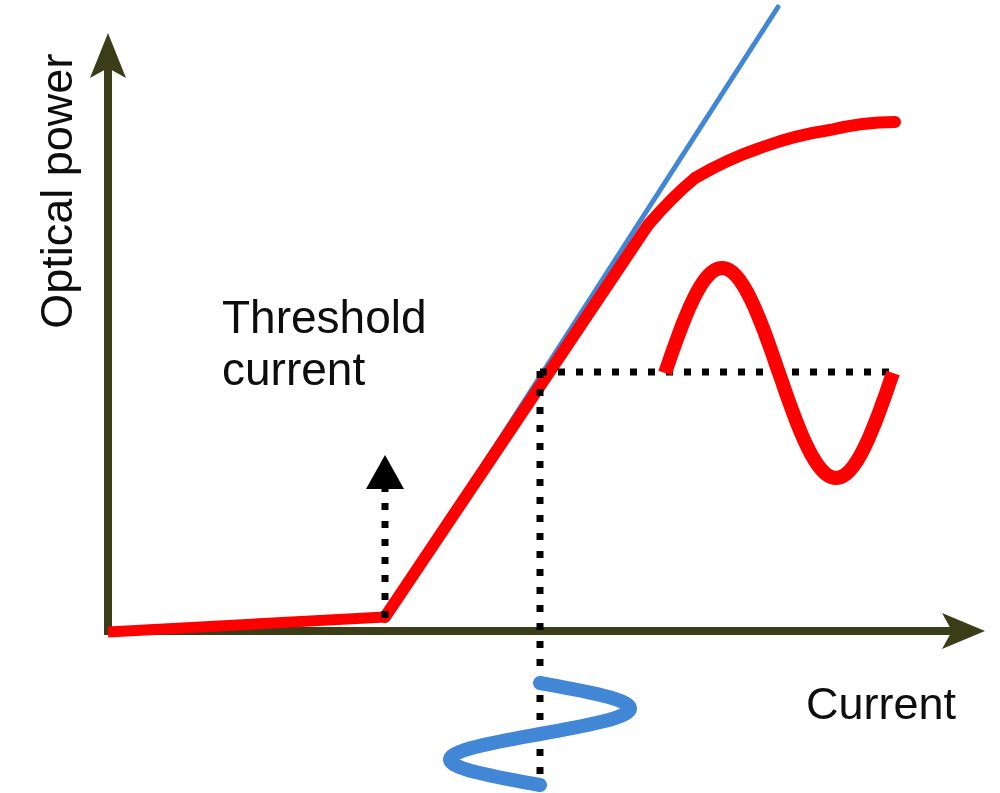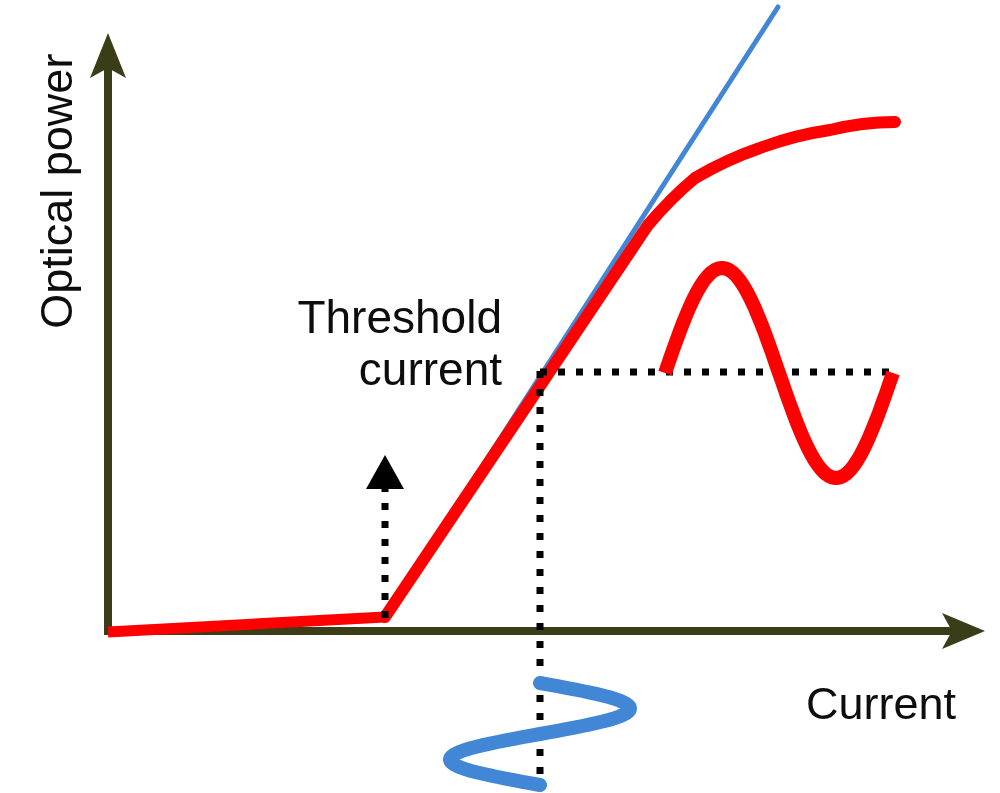--- a/index.html
+++ b/index.html
@@ -40,21 +40,21 @@
     width: 330px;
     text-align: center;
     font-size: 45px;
     transform: rotate(-90deg);
     transform-origin: 50% 50%;
   }
   #threshold-label {
     left: 222px;
     top: 292px;
     width: 280px;
-    text-align: right;
+    text-align: left;
     font-size: 46px;
   }
   #xlabel {
     left: 806px;
     top: 679px;
     font-size: 45px;
   }
 </style>
 </head>
 <body>

